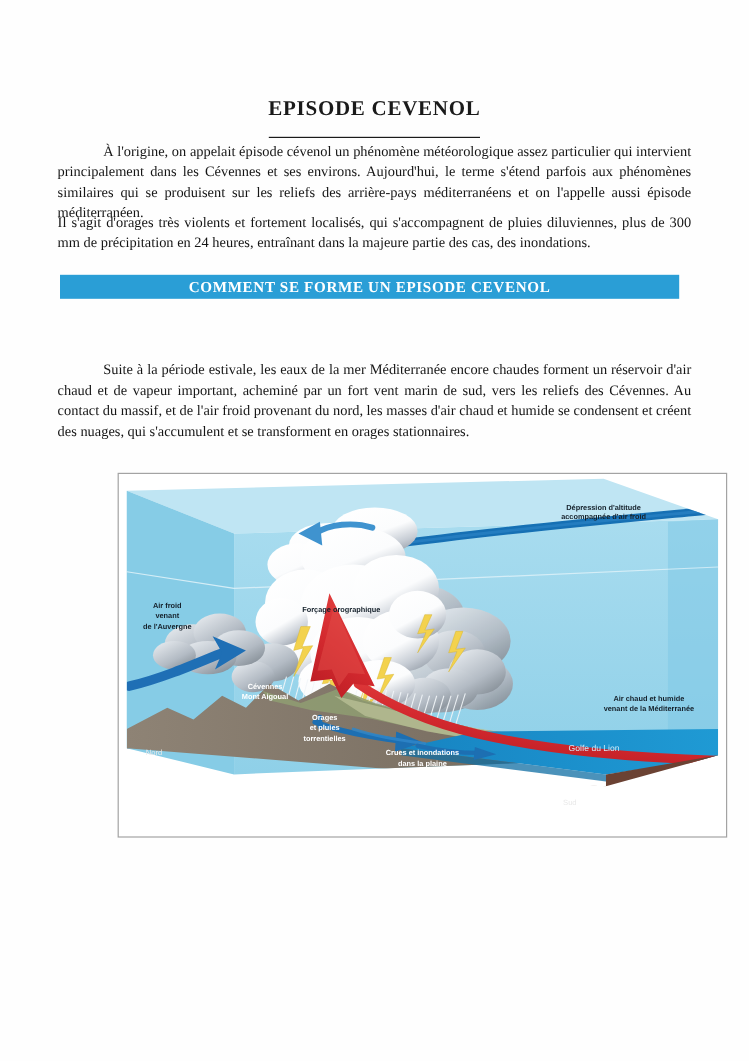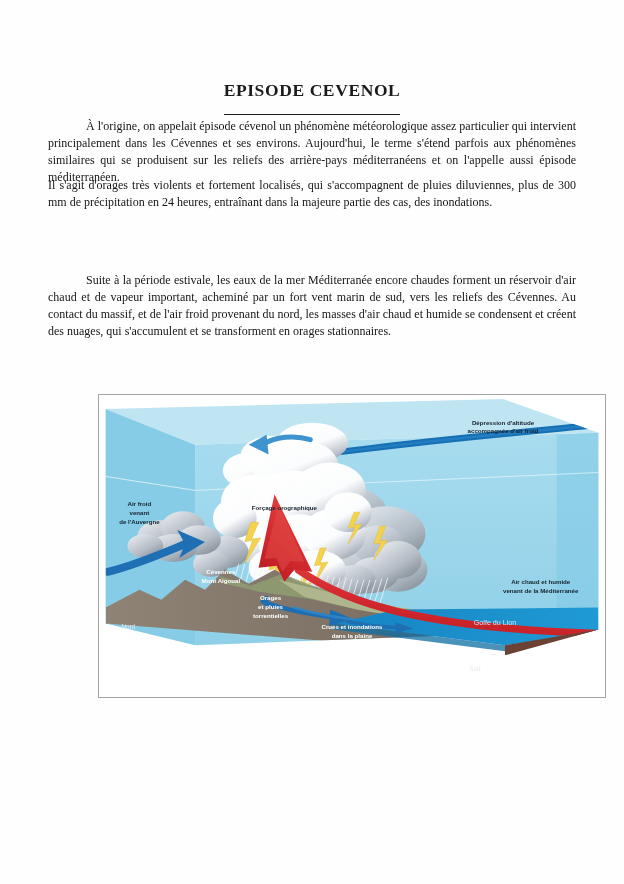--- a/index.html
+++ b/index.html
@@ -45,21 +45,21 @@
     position: absolute;
     left: 48px;
     width: 528px;
     font-size: 12px;
     line-height: 1.43;
     text-align: justify;
     color: #151515;
   }
   .para.p1 { top: 106px; }
   .para.p2 { top: 165px; }
-  .para.p3 { top: 260px; }
+  .para.p3 { top: 288px; }
   .indent { display: inline-block; width: 38px; }
 
   
   .banner {
     position: absolute;
     left: 50px;
     top: 229px;
     width: 516px;
     height: 20px;
     background: #2a9ed6;
@@ -103,20 +103,23 @@
 <body>
 
 <div class="page">
 
   <h1 class="doc-title"><span>EPISODE CEVENOL</span></h1>
 
   <p class="para p1"><span class="indent"></span><span>À l'origine, on appelait épisode cévenol un phénomène météorologique assez particulier qui intervient principalement dans les Cévennes et ses environs. Aujourd'hui, le terme s'étend parfois aux phénomènes similaires qui se produisent sur les reliefs des arrière-pays méditerranéens et on l'appelle aussi épisode méditerranéen.</span></p>
 
   <p class="para p2">Il s'agit d'orages très violents et fortement localisés, qui s'accompagnent de pluies diluviennes, plus de 300 mm de précipitation en 24 heures, entraînant dans la majeure partie des cas, des inondations.</p>
 
+  <div class="banner">
+    <span class="banner-text">COMMENT SE FORME UN EPISODE CEVENOL</span>
+  </div>
 
   <p class="para p3"><span class="indent"></span><span>Suite à la période estivale, les eaux de la mer Méditerranée encore chaudes forment un réservoir d'air chaud et de vapeur important, acheminé par un fort vent marin de sud, vers les reliefs des Cévennes. Au contact du massif, et de l'air froid provenant du nord, les masses d'air chaud et humide se condensent et créent des nuages, qui s'accumulent et se transforment en orages stationnaires.</span></p>
 
   <figure class="figure">
     <svg viewBox="0 0 508 304" xmlns="http://www.w3.org/2000/svg">
       <defs>
         <linearGradient id="skyGrad" x1="0" y1="0" x2="0" y2="1">
           <stop offset="0%" stop-color="#a8dcef"></stop>
           <stop offset="100%" stop-color="#8fd0e8"></stop>
         </linearGradient>

